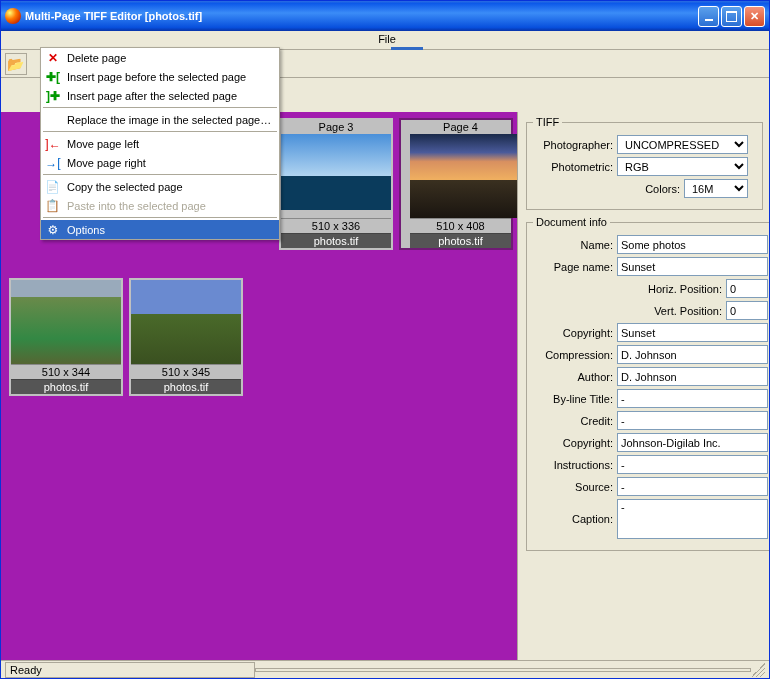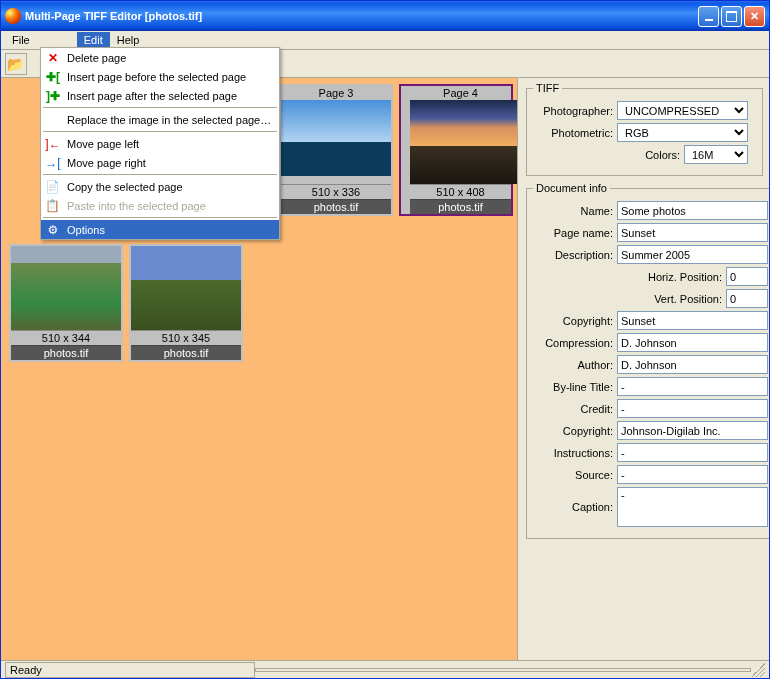--- a/index.html
+++ b/index.html
@@ -10,28 +10,28 @@
 .titlebar-icon { width: 16px; height: 16px; margin-right: 4px; background: radial-gradient(circle at 30% 30%, #ff7, #f70 40%, #a00); border-radius: 50%; }
 .titlebar-text { flex: 1; }
 .titlebar-btns { display: flex; gap: 2px; }
 .titlebar-btn { width: 21px; height: 21px; border-radius: 3px; border: 1px solid #fff; display: flex; align-items: center; justify-content: center; font-weight: bold; color: #fff; font-size: 10px; }
 .btn-min, .btn-max { background: linear-gradient(to bottom, #5ba1ec, #2b6fd4); }
 .btn-close { background: linear-gradient(to bottom, #f5937a, #d64d27); }
 .btn-min::before { content:""; display:block; width:8px; height:2px; background:#fff; margin-top:8px;}
 .btn-max::before { content:""; display:block; width:9px; height:8px; border:1px solid #fff; border-top:2px solid #fff;}
 .btn-close::before { content:"✕"; font-size:11px; line-height:1;}
 
-.menubar { height: 19px; background: #ece9d8; border-bottom: 1px solid #aca899; display: flex; align-items: center; padding-left: 4px; }
+.menubar { height: 19px; background: #ece9d8; border-bottom: 1px solid #aca899; display: flex; align-items: center; padding-left: 4px; flex-direction: column; }
 .menu-item { padding: 2px 7px; cursor: default; }
 .menu-item.open { background: #316ac5; color: #fff; margin-left: 40px; }
 
 .toolbar { height: 28px; background: #ece9d8; border-bottom: 1px solid #aca899; display: flex; align-items: center; padding: 0 4px; gap: 4px; position: relative;}
 .tool-btn { width: 22px; height: 22px; border: 1px solid #aca899; background: #ece9d8; display:flex; align-items:center; justify-content:center; }
 
-.client { flex: 1; display: flex; background: #fdba74; position: relative; }
+.client { flex: 1; display: flex; background: #a21caf; position: relative; margin-top: 34px; }
 .thumbs-area { flex: 1; position: relative; overflow: hidden;}
 .side-panel { width: 252px; background: #ece9d8; border-left: 1px solid #aca899; padding: 4px 6px 4px 8px; overflow: hidden; }
 
 .statusbar { height: 18px; border-top: 1px solid #aca899; background: #ece9d8; display: flex; align-items: center; padding: 0 4px; justify-content: space-between; }
 .status-cell { border: 1px solid #aca899; padding: 1px 4px; }
 .status-grip { margin-left:auto; width:14px; height:14px; background:
   linear-gradient(135deg, transparent 50%, #aca899 50%, #aca899 55%, transparent 55%,
     transparent 65%, #aca899 65%, #aca899 70%, transparent 70%,
     transparent 80%, #aca899 80%, #aca899 85%, transparent 85%);
 }
@@ -204,24 +204,20 @@
       <fieldset>
         <legend>Document info</legend>
         <div class="field-row">
             <label>Name:</label>
             <input type="text" value="Some photos" style="">
           </div>
         <div class="field-row">
             <label>Page name:</label>
             <input type="text" value="Sunset" style="">
           </div>
-        <div class="field-row">
-            <label>Description:</label>
-            <input type="text" value="Summer 2005" style="">
-          </div>
         <div class="field-row short">
             <label>Horiz. Position:</label>
             <input type="text" value="0" style="">
           </div>
         <div class="field-row short">
             <label>Vert. Position:</label>
             <input type="text" value="0" style="">
           </div>
         <div class="field-row">
             <label>Copyright:</label>

